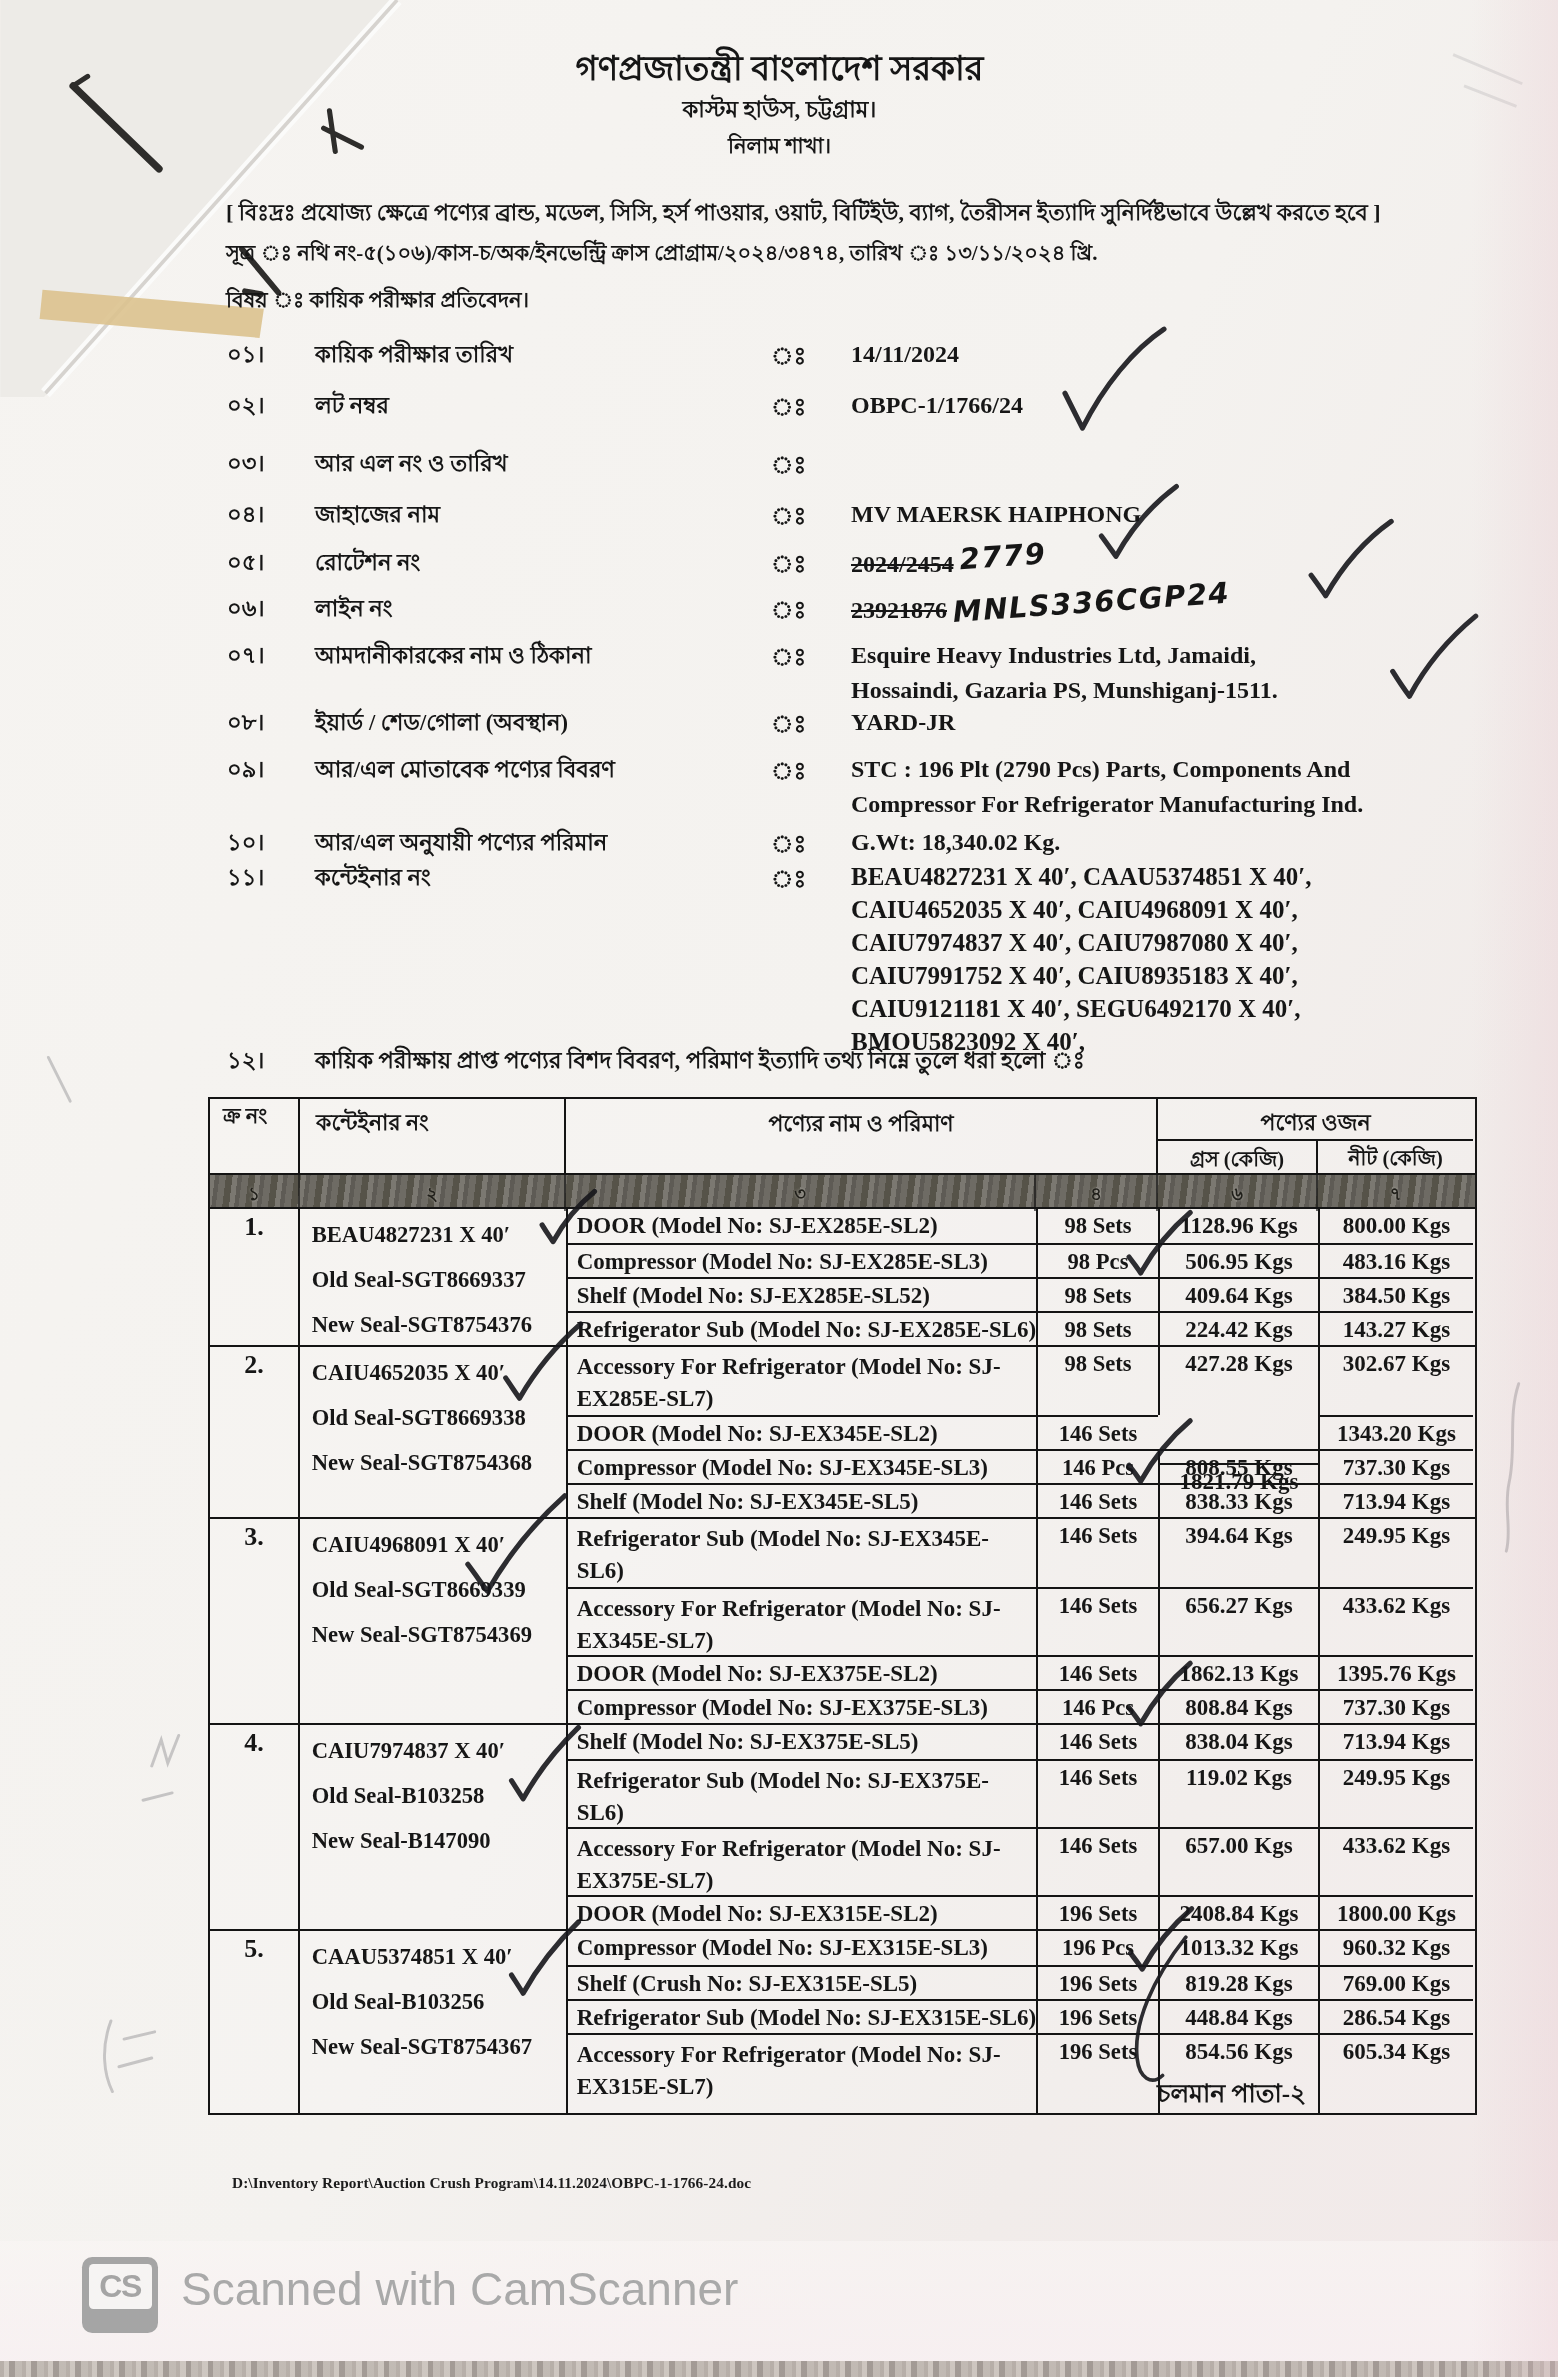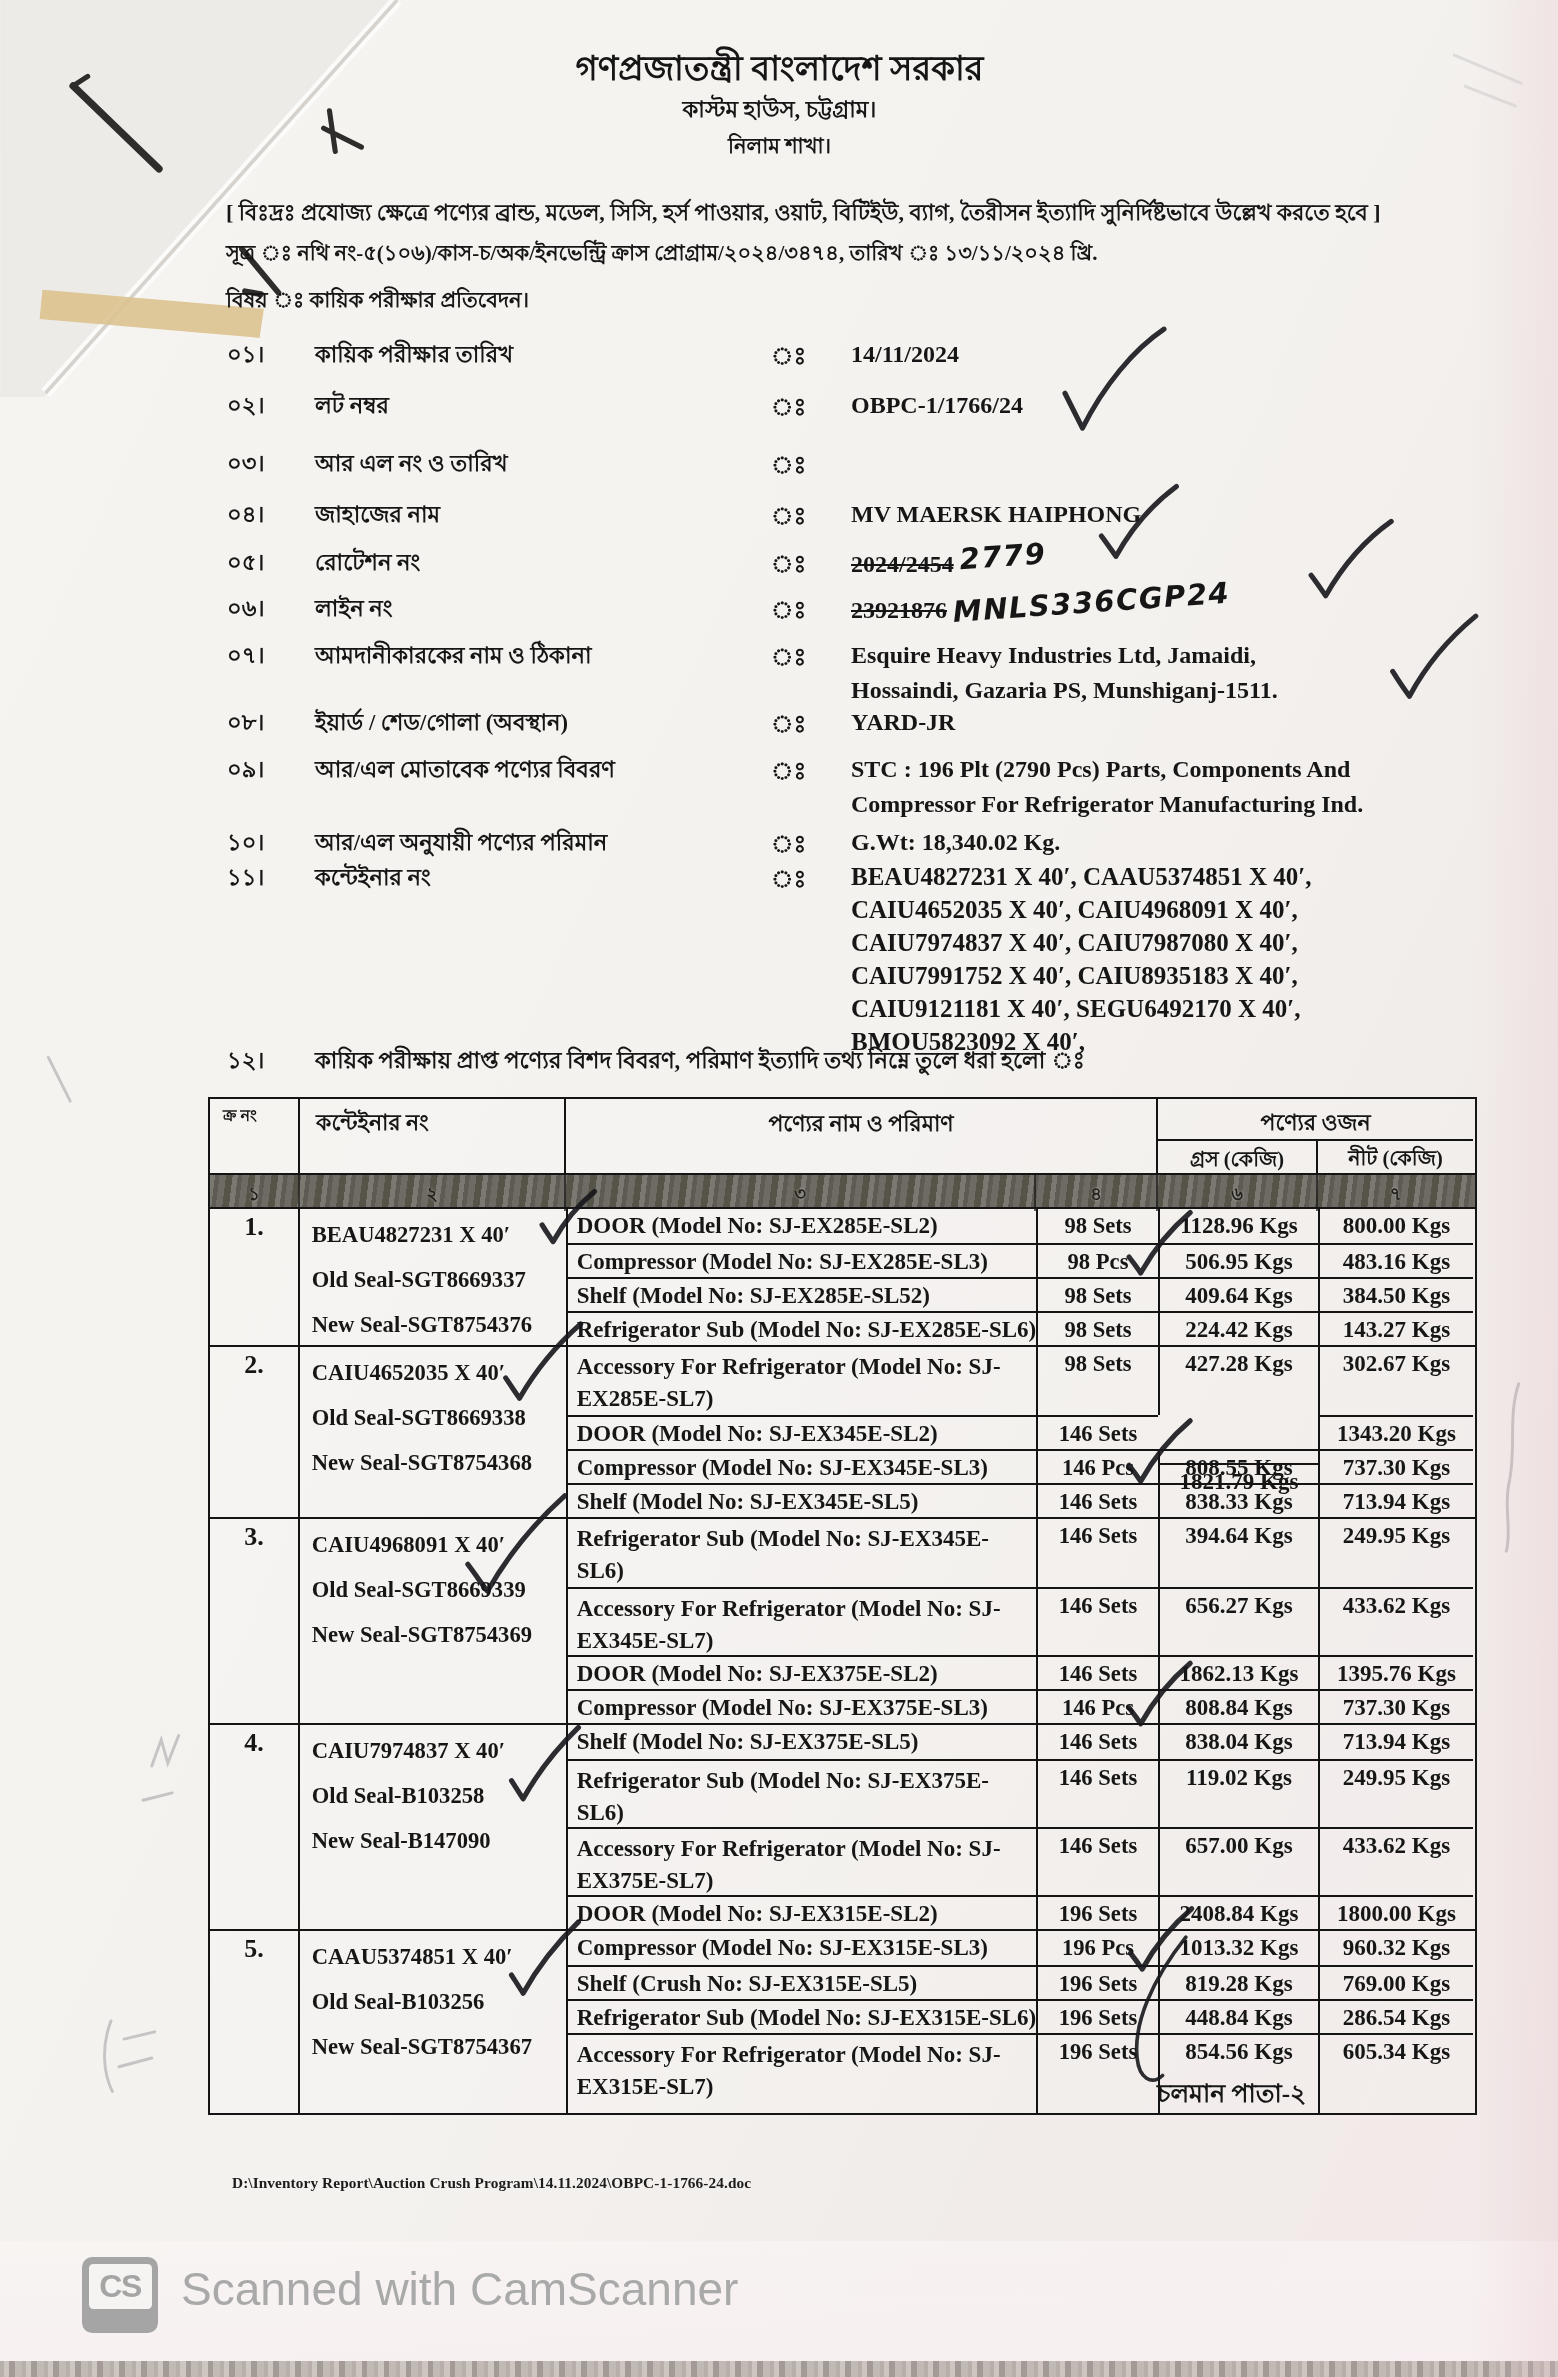--- a/index.html
+++ b/index.html
@@ -28,21 +28,21 @@
   .hand-sm{font-size:29px;}
   .hand-lg{font-size:29px;}
   
   .sec12-no{top:1043px;left:227px;font-size:22.6px;font-weight:bold;}
   .sec12-text{top:1043px;left:315px;font-size:22.6px;font-weight:bold;white-space:nowrap;}
   
   .tbl{top:1097px;left:208px;width:1269px;border:2.9px solid #141414;box-sizing:border-box;background:rgba(255,255,255,0.12);}
   .thead,.tstrip{display:grid;grid-template-columns:90px 266px 470px 122px 160px 155px;}
   .thead{grid-template-rows:42px 32px;}
   .hc{box-sizing:border-box;font-weight:bold;}
-  .h-sl{grid-column:1;grid-row:1/3;border-right:2.2px solid #141414;font-size:16px;padding:4.4px 0 0 13px;line-height:26px;}
+  .h-sl{grid-column:1;grid-row:1/3;border-right:2.2px solid #141414;font-size:21px;padding:4.4px 0 0 13px;line-height:26px;}
   .h-cont{grid-column:2;grid-row:1/3;border-right:2.2px solid #141414;font-size:22px;padding:5.8px 0 0 16px;}
   .h-name{grid-column:3/5;grid-row:1/3;border-right:2.2px solid #141414;font-size:22px;text-align:center;padding-top:7.3px;}
   .h-wt{grid-column:5/7;grid-row:1;font-size:22px;text-align:center;padding-top:5.8px;border-bottom:2.2px solid #141414;}
   .h-gross{grid-column:5;grid-row:2;font-size:20.4px;text-align:center;padding-top:2.9px;border-right:2.2px solid #141414;}
   .h-net{grid-column:6;grid-row:2;font-size:20.4px;text-align:center;padding-top:1.5px;}
   .tstrip{height:32px;border-top:2.2px solid #141414;border-bottom:2.2px solid #141414;
     background:repeating-linear-gradient(97deg,#7b7871 0 5.1px,#5e5b55 5.1px 9.5px,#6e6b64 9.5px 16px,#565349 16px 22.6px);}
   .sc{box-sizing:border-box;color:#201f1a;font-size:18px;font-weight:bold;text-align:center;padding-top:5.1px;
     border-right:2.2px solid rgba(20,20,20,.65);text-shadow:0 0 2.9px rgba(240,238,230,.5);}
   .sc:last-child{border-right:none;}

